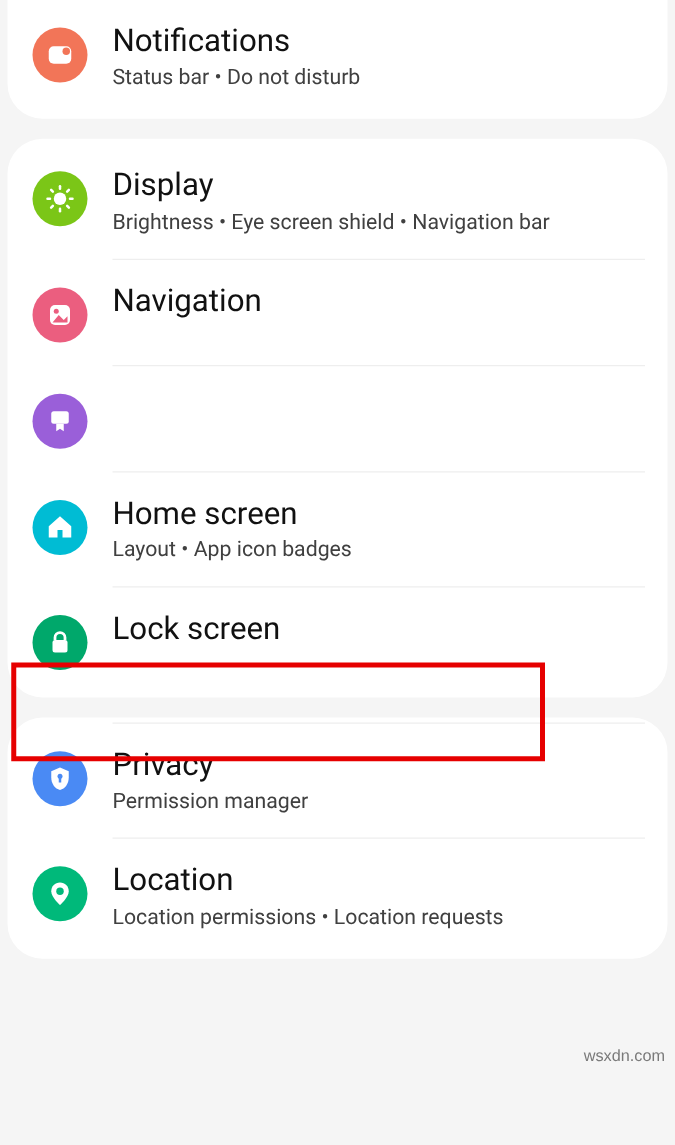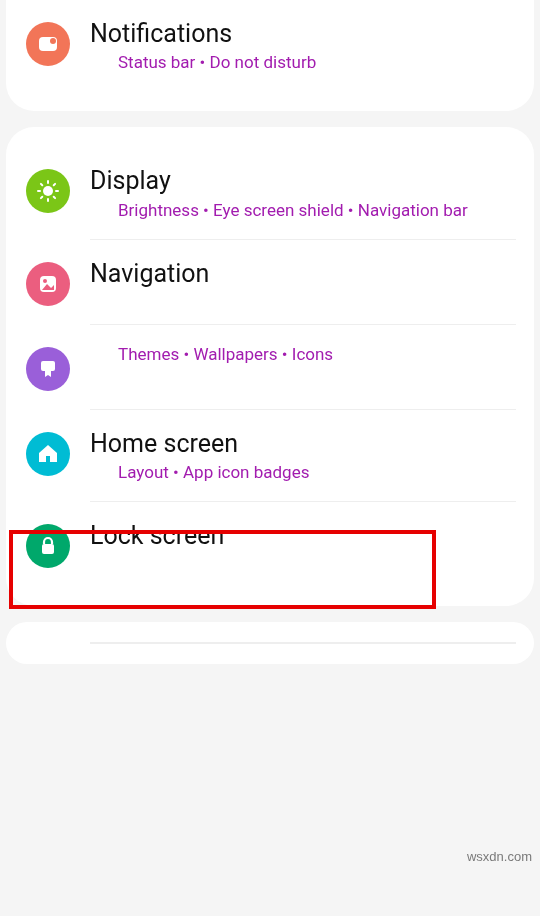--- a/index.html
+++ b/index.html
@@ -8,21 +8,21 @@
     height: 916px;
     background: #f5f5f5;
     font-family: -apple-system, BlinkMacSystemFont, "Segoe UI", Roboto, sans-serif;
     position: relative;
     overflow: hidden;
   }
   .card {
     background: #ffffff;
     border-radius: 28px;
     margin: 0 6px 16px 6px;
-    padding: 20px 0;
+    padding: 4px 0;
   }
   .card:first-child { border-top-left-radius: 0; border-top-right-radius: 0; margin-top:0; padding-top:0;}
   .row {
     display: flex;
     align-items: flex-start;
     padding: 18px 20px 18px 20px;
     position: relative;
     cursor: pointer;
   }
   .icon-wrap {
@@ -39,39 +39,38 @@
   .text-col { flex: 1; min-width: 0; }
   .title {
     font-size: 25px;
     color: #111;
     font-weight: 400;
     line-height: 1.25;
     margin-bottom: 2px;
   }
   .subtitle {
     font-size: 17px;
-    color: #a21caf;
+    color: #404040;
     line-height: 1.3;
-    margin-left: 28px;
   }
   .divider {
     height: 1px;
     background: #eeeeee;
     margin-left: 84px;
     margin-right: 18px;
   }
   .highlight {
     position: absolute;
     border: 4px solid #e60000;
     pointer-events: none;
   }
   .watermark {
     position: absolute;
     right: 8px;
-    bottom: 52px;
+    bottom: 64px;
     font-size: 13px;
     color: #7a7a7a;
     font-family: Arial, sans-serif;
   }
   
   .ic-orange   { background:#f27558; }
   .ic-green    { background:#7bc617; }
   .ic-pink     { background:#eb5e7f; }
   .ic-purple   { background:#9a5fd9; }
   .ic-teal     { background:#00bcd4; }
@@ -136,21 +135,20 @@
       </div>
       <div class="divider"></div>
       <div class="row">
         <div class="icon-wrap ic-purple">
           <svg width="24" height="24" viewBox="0 0 24 24">
             <rect x="5" y="4" width="14" height="10" rx="2" fill="#ffffff"></rect>
             <path d="M9 14 L9 20 L12 18 L15 20 L15 14 Z" fill="#ffffff"></path>
           </svg>
         </div>
         <div class="text-col">
-          <div class="subtitle">Themes  •  Wallpapers  •  Icons</div>
         </div>
       </div>
       <div class="divider"></div>
       <div class="row">
         <div class="icon-wrap ic-teal">
           <svg width="24" height="24" viewBox="0 0 24 24">
             <path d="M12 3 L21 11 L21 20 L14 20 L14 14 L10 14 L10 20 L3 20 L3 11 Z" fill="#ffffff"></path>
           </svg>
         </div>
         <div class="text-col">
@@ -166,18 +164,43 @@
             <path d="M8 10 V8 a4 4 0 0 1 8 0 V10" fill="none" stroke="#ffffff" stroke-width="2.2"></path>
           </svg>
         </div>
         <div class="text-col">
           <div class="title">Lock screen</div>
         </div>
       </div>
     </div>
     <div class="card">
       <div class="divider"></div>
-      <div class="divider"></div>
+      <div class="row">
+        <div class="icon-wrap ic-lblue">
+          <svg width="24" height="24" viewBox="0 0 24 24">
+            <path d="M12 3 L19 6 V11 C19 16 16 20 12 21 C8 20 5 16 5 11 V6 Z" fill="#ffffff"></path>
+            <circle cx="12" cy="10" r="2" fill="#4a8af4"></circle>
+            <rect x="11" y="11" width="2" height="4" fill="#4a8af4"></rect>
+          </svg>
+        </div>
+        <div class="text-col">
+          <div class="title">Privacy</div>
+          <div class="subtitle">Permission manager</div>
+        </div>
+      </div>
+      <div class="divider"></div>
+      <div class="row">
+        <div class="icon-wrap ic-locgreen">
+          <svg width="24" height="24" viewBox="0 0 24 24">
+            <path d="M12 3 C8 3 5 6 5 10 C5 15 12 21 12 21 C12 21 19 15 19 10 C19 6 16 3 12 3 Z" fill="#ffffff"></path>
+            <circle cx="12" cy="10" r="3" fill="#00b97a"></circle>
+          </svg>
+        </div>
+        <div class="text-col">
+          <div class="title">Location</div>
+          <div class="subtitle">Location permissions  •  Location requests</div>
+        </div>
+      </div>
     </div>
   </div>
 <div class="watermark">wsxdn.com</div>
 
 <div class="highlight" style="left: 9px; top: 530px; width: 427px; height: 79px;"></div>
 
 </body></html>

